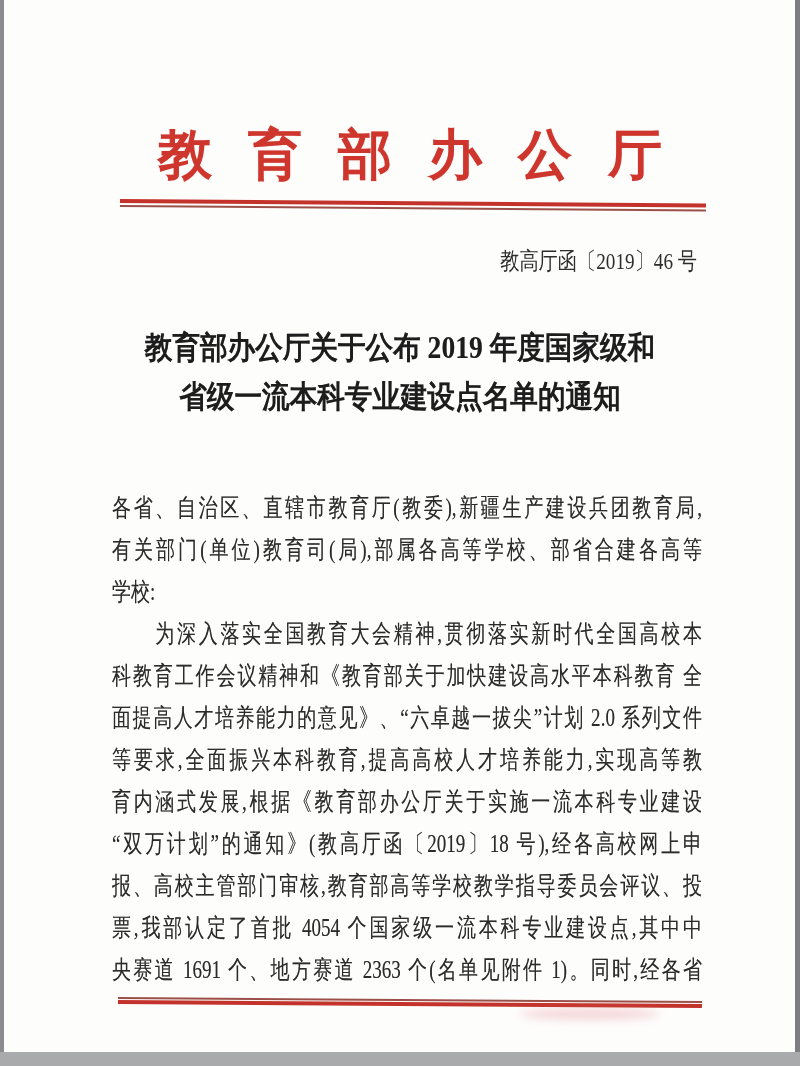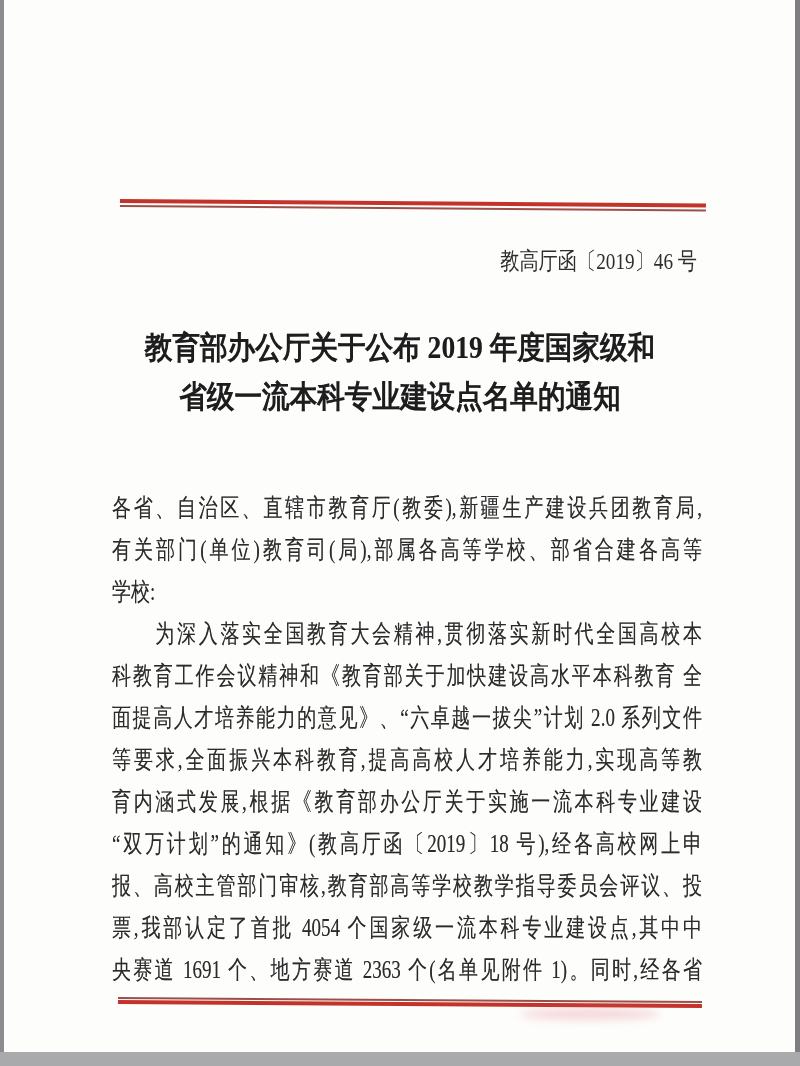--- a/index.html
+++ b/index.html
@@ -126,20 +126,21 @@
     background: rgba(228,120,130,0.28);
     border-radius: 50%;
     filter: blur(4px);
   }
 </style>
 </head>
 <body>
 
 <div class="page">
 
+  <div class="agency">教育部办公厅</div>
 
   <div class="header-rule">
     <div class="thick"></div>
     <div class="gap"></div>
     <div class="thin"></div>
   </div>
 
   <div class="doc-number">教高厅函〔2019〕46 号</div>
 
   <div class="title-line title-1">教育部办公厅关于公布 2019 年度国家级和</div>

